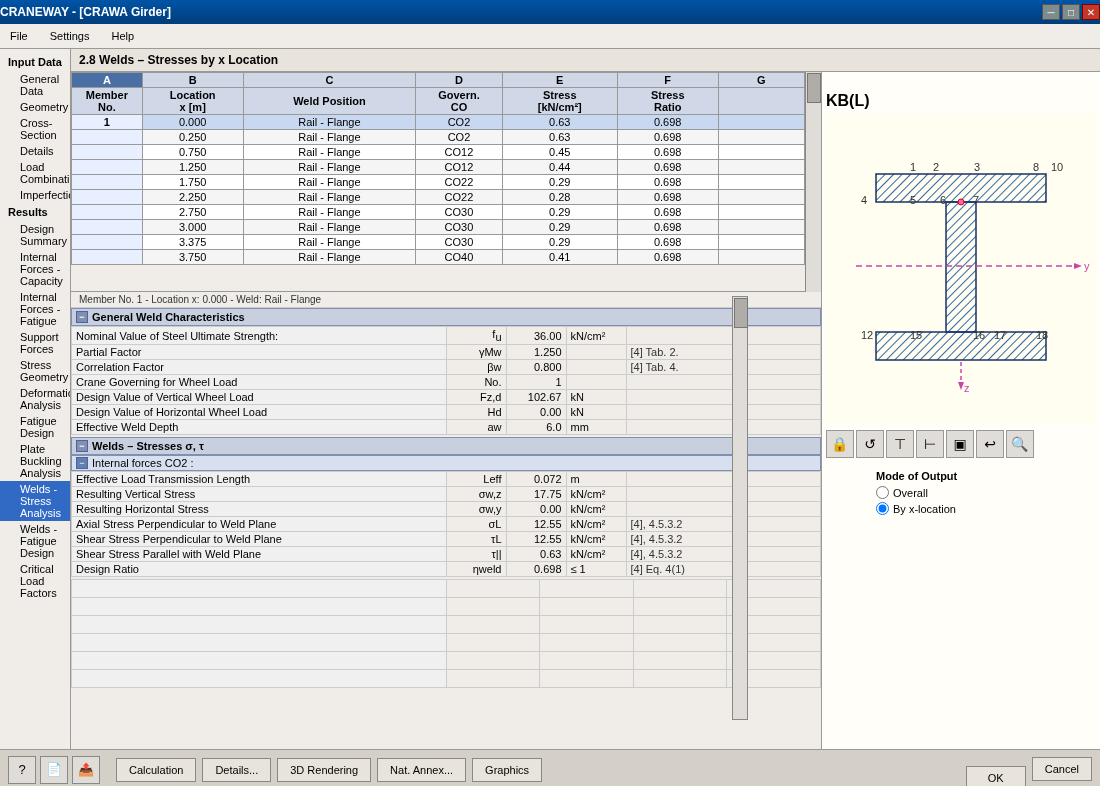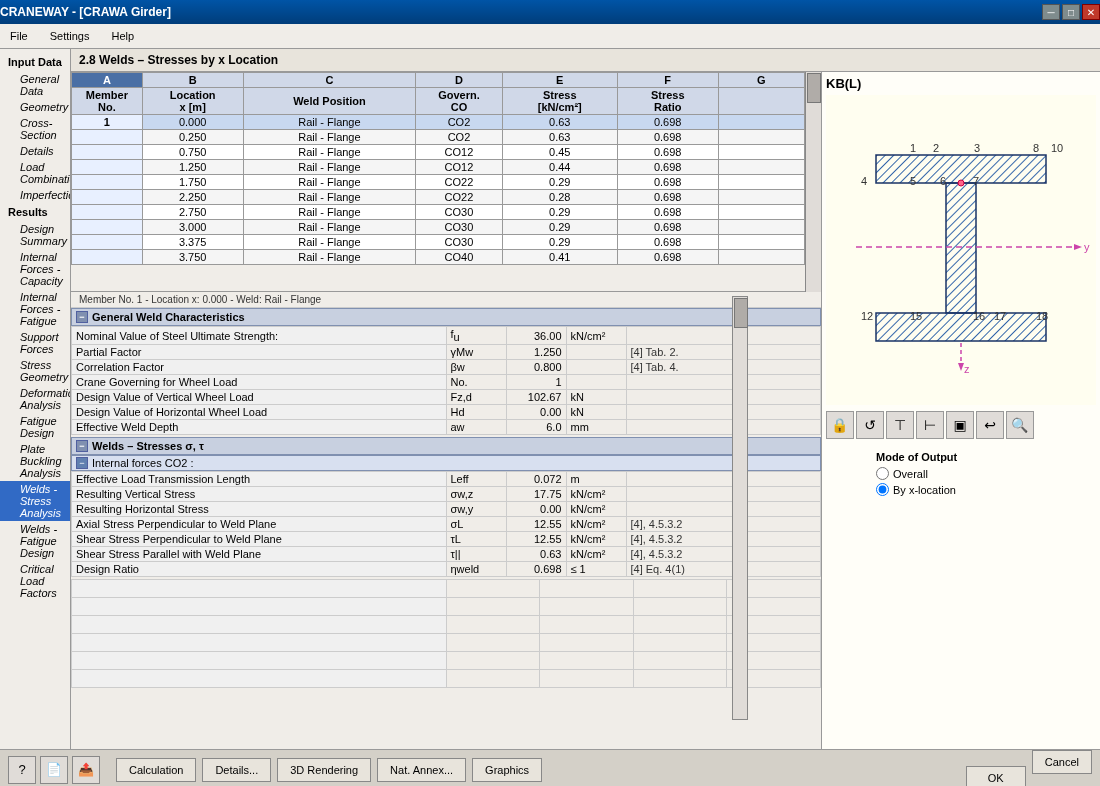--- a/index.html
+++ b/index.html
@@ -55,21 +55,20 @@
       font-weight: bold;
       padding: 3px 8px;
       font-size: 11px;
       color: #000;
     }
     .sidebar-item {
       padding: 2px 0 2px 20px;
       cursor: pointer;
       font-size: 11px;
       color: #000;
-      font-style: italic;
     }
     .sidebar-item.active {
       background: #316ac5;
       color: white;
     }
 
     .content-area {
       flex: 1;
       display: flex;
       flex-direction: column;
@@ -166,39 +165,40 @@
     .detail-table {
       width: 100%;
       border-collapse: collapse;
       font-size: 10px;
     }
     .detail-table td {
       border: 1px solid #ccc;
       padding: 1px 4px;
     }
     .detail-table td:first-child { background: #f0f0f0; width: 50%; margin-left: 36px; }
-    .detail-table td.symbol { width: 60px; text-align: left; }
+    .detail-table td.symbol { width: 60px; text-align: right; }
     .detail-table td.value { width: 60px; text-align: right; }
     .detail-table td.unit { width: 60px; text-align: left; }
     .detail-table td.ref { color: #333; }
 
     .sub-section-header {
       background: #d8e0f0;
       border: 1px solid #8090b0;
       padding: 1px 4px;
       font-size: 10px;
       display: flex;
       align-items: center;
       gap: 4px;
     }
 
     .right-panel-label {
-      font-size: 13px;
+      font-size: 16px;
       font-weight: bold;
       margin-bottom: 4px;
+      margin-top: 16px;
     }
 
     .mode-controls {
       padding: 4px;
       margin-left: 46px;
     }
     .mode-label { font-weight: bold; margin-bottom: 4px; }
     .radio-group { display: flex; flex-direction: column; gap: 3px; }
     .radio-item { display: flex; align-items: center; gap: 4px; cursor: pointer; }
 
@@ -233,21 +233,21 @@
     .btn {
       padding: 3px 12px;
       background: #e8e4dc;
       border: 1px solid #888;
       cursor: pointer;
       font-size: 11px;
       height: 24px;
       display: flex; align-items: center; justify-content: center;
     }
     .btn.ok { min-width: 60px; margin-top: 16px; }
-    .btn.cancel { min-width: 60px; }
+    .btn.cancel { min-width: 60px; margin-top: 7px; }
 
     .icon-btn {
       width: 28px; height: 28px;
       background: #e0dcd8;
       border: 1px solid #888;
       cursor: pointer;
       display: flex; align-items: center; justify-content: center;
       font-size: 13px;
     }
   </style>

